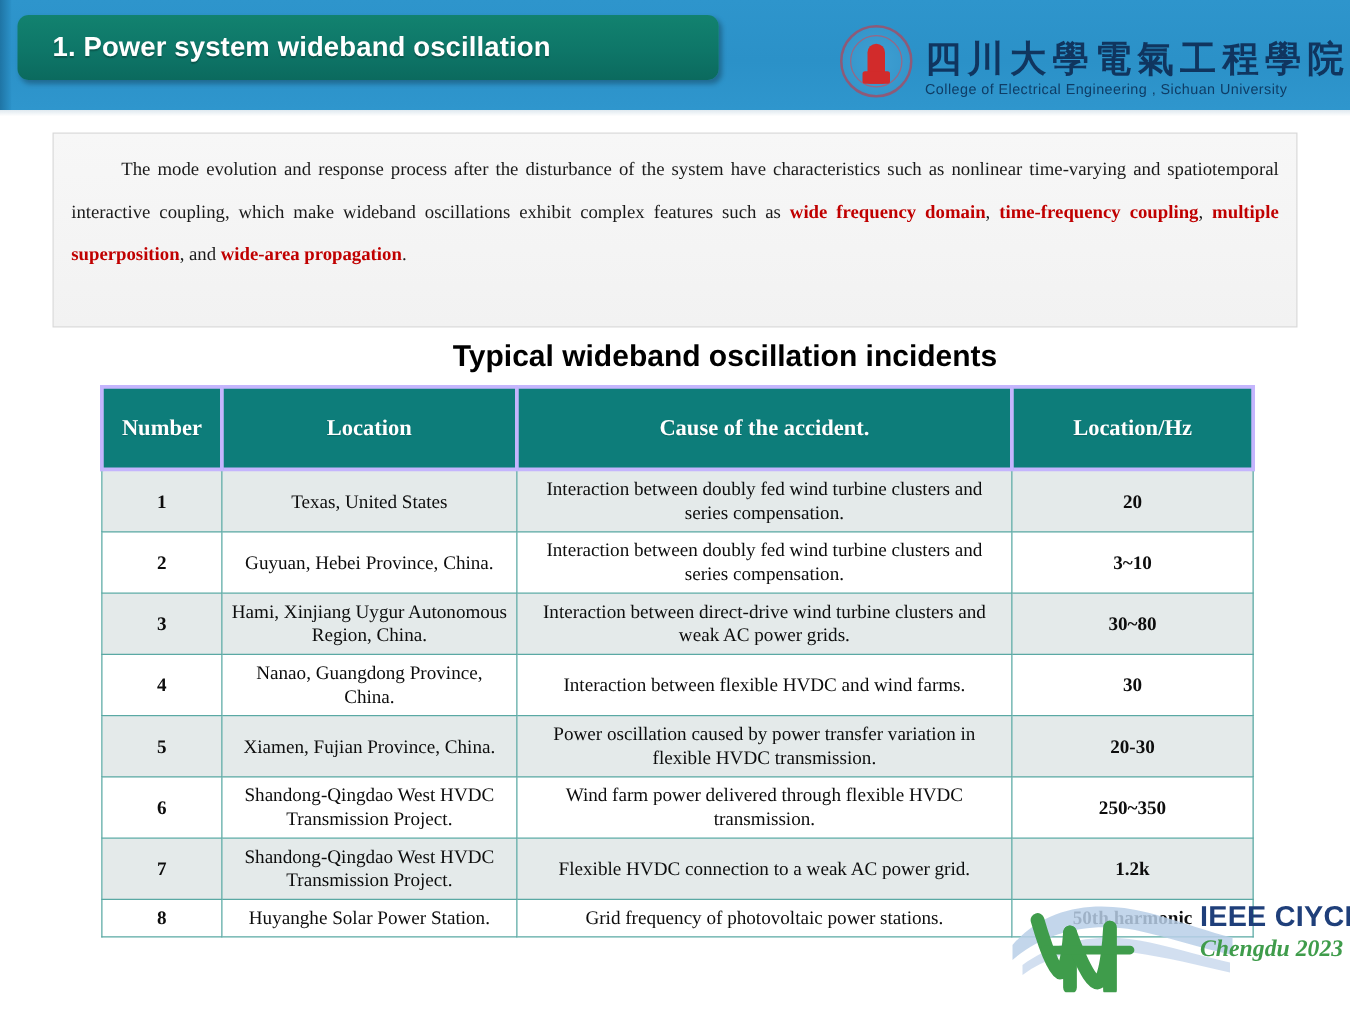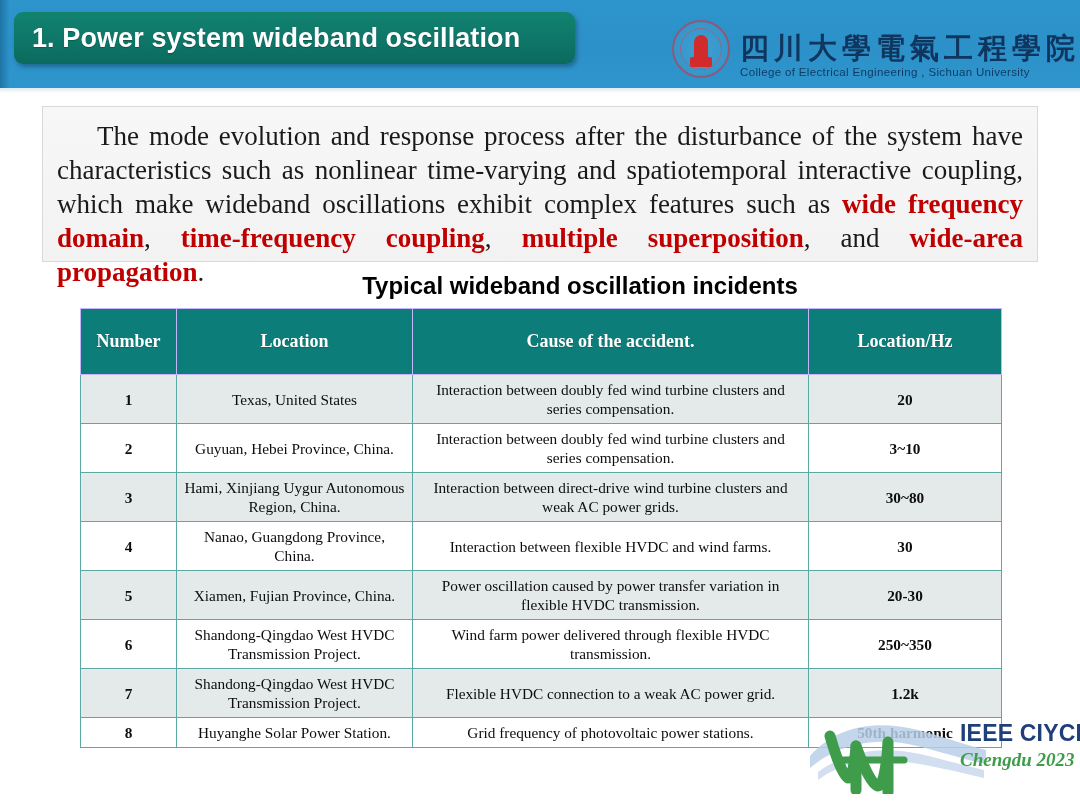--- a/index.html
+++ b/index.html
@@ -42,23 +42,23 @@
     width: 561px; height: 52px;
     background: linear-gradient(180deg,#12826f 0%, #0e7668 55%, #0b6a5e 100%);
     border-radius: 9px;
     box-shadow: 2px 3px 4px rgba(0,0,0,.28);
     display: flex; align-items: center;
   }
   .title-text {
     color: #ffffff;
     font-family: "Liberation Sans", sans-serif;
     font-weight: bold;
-    font-size: 27px;
+    font-size: 22px;
     letter-spacing: .1px;
-    padding-left: 18px;
+    padding-left: 28px;
     white-space: nowrap;
     text-shadow: 0 1px 1px rgba(0,0,0,.25);
   }
 
   
   .univ-logo {
     position: absolute;
     left: 672px; top: 6px;
     width: 400px; height: 72px;
     display: flex; align-items: flex-end;
@@ -113,21 +113,21 @@
     position: absolute;
     left: 42px; top: 106px;
     width: 996px; height: 156px;
     background: linear-gradient(180deg,#f7f7f7 0%,#f2f2f2 100%);
     border: 1px solid #d9d9d9;
     padding: 12px 14px 10px 14px;
   }
   .para-text {
     color: #1a1a1a;
     font-family: "Liberation Serif", serif;
-    font-size: 27px;
+    font-size: 15px;
     line-height: 34px;
     text-align: justify;
     text-align-last: left;
     text-indent: 40px;
   }
   .hl {
     color: #c00000;
     font-weight: bold;
   }
 
@@ -157,21 +157,21 @@
     font-family: "Liberation Serif", serif;
   }
   table.inc th {
     background: #0d7d7a;
     color: #ffffff;
     font-size: 18px;
     font-weight: bold;
     height: 66px;
     vertical-align: middle;
     text-align: center;
-    border: 1px solid #c4b5fd;
+    border: 3px solid #c4b5fd;
     text-shadow: 0 1px 1px rgba(0,0,0,.18);
   }
   table.inc td {
     border: 1px solid #5aa9a4;
     text-align: center;
     vertical-align: middle;
     color: #0d0d0d;
     font-size: 15.3px;
     line-height: 19px;
     padding: 5px 6px;

